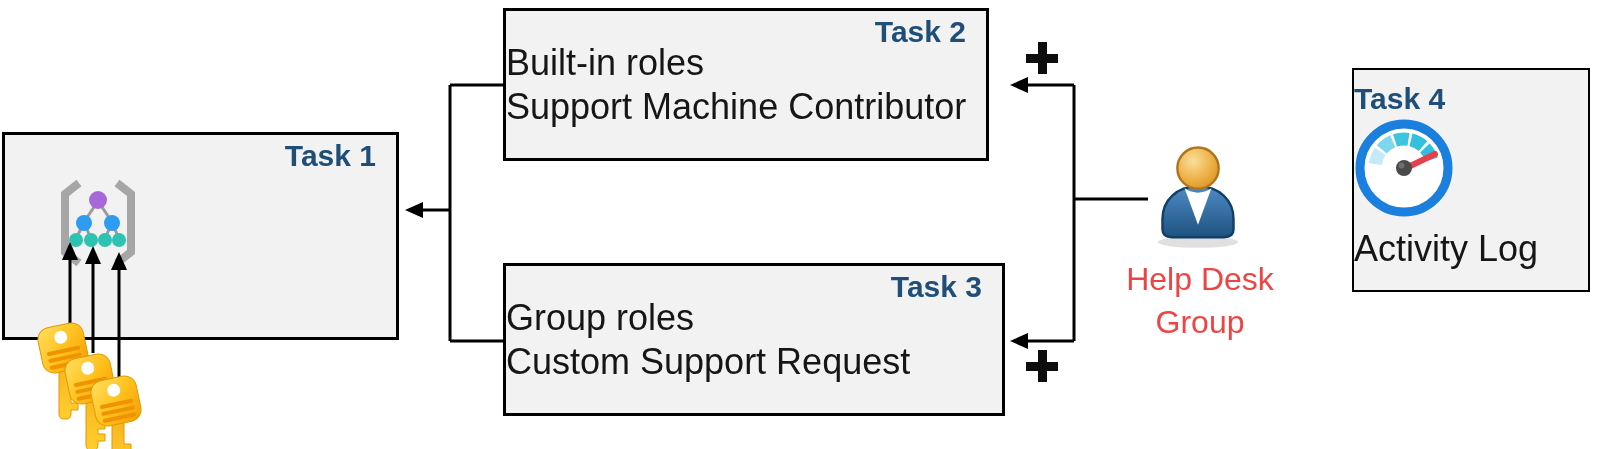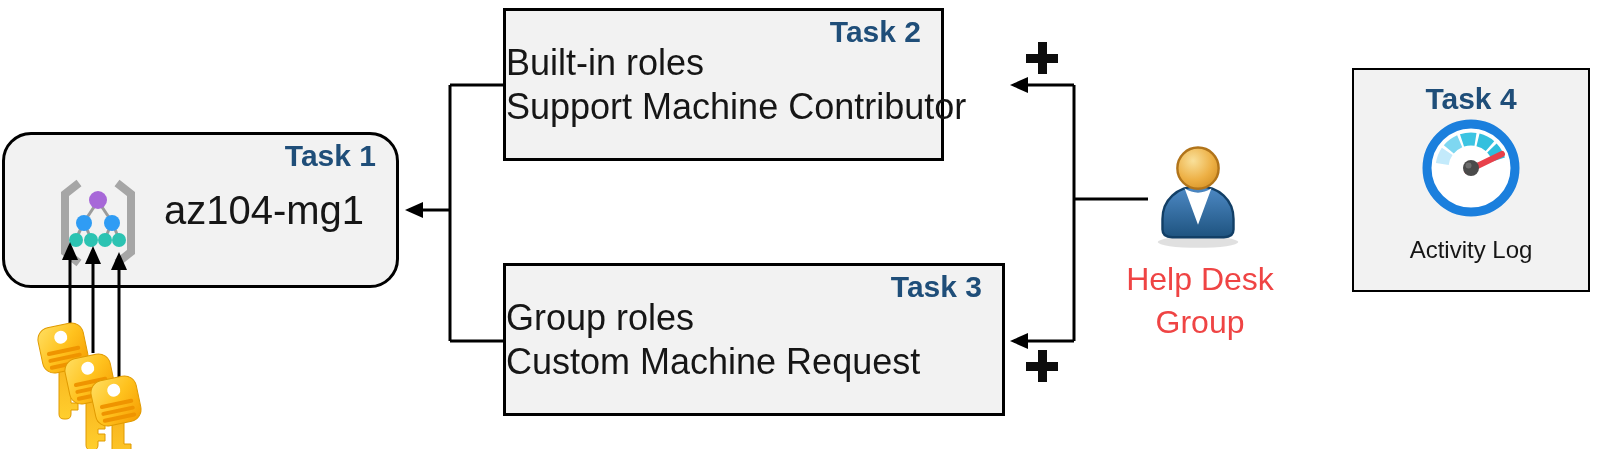--- a/index.html
+++ b/index.html
@@ -4,33 +4,33 @@
 <style>
   html,body{margin:0;padding:0;background:#ffffff;}
   body{font-family:"Liberation Sans", sans-serif;}
   .canvas{position:relative;width:1606px;height:449px;background:#ffffff;overflow:hidden;}
 
   .box{position:absolute;background:#f2f2f2;border:3px solid #000;box-sizing:border-box;}
   .badge{position:absolute;top:4px;right:20px;font-weight:bold;font-size:30px;color:#1f4e79;}
   .lines{position:absolute;inset:0;display:flex;flex-direction:column;align-items:flex-start;justify-content:center;}
   .line{font-size:36px;line-height:44px;color:#161616;white-space:nowrap;}
 
-  .task1{left:2px;top:132px;width:397px;height:156px;border-radius:29px;}
-  .task2{left:503px;top:8px;width:441px;height:153px;}
+  .task1{left:2px;top:132px;width:397px;height:208px;}
+  .task2{left:503px;top:8px;width:486px;height:153px;}
   .task3{left:503px;top:263px;width:502px;height:153px;}
   .task4{left:1352px;top:68px;width:238px;height:224px;border-width:2px;}
 
   .t1-title-wrap{position:absolute;left:135px;right:8px;top:0;bottom:0;display:flex;align-items:center;justify-content:center;}
   .t1-title{font-size:40px;color:#161616;white-space:nowrap;}
   .mg-icon{position:absolute;left:50px;top:42px;}
 
-  .task4 .inner{position:absolute;inset:0;display:flex;flex-direction:column;align-items:center;}
+  .task4 .inner{position:absolute;inset:0;display:flex;flex-direction:column;align-items:flex-start;}
   .t4-badge{position:static;margin-top:12px;}
   .gauge-icon{margin-top:2px;}
-  .t4-caption{font-size:24px;color:#161616;margin-top:18px;white-space:nowrap;}
+  .t4-caption{font-size:36px;color:#161616;margin-top:10px;white-space:nowrap;}
 
   .connectors{position:absolute;left:0;top:0;z-index:5;pointer-events:none;}
 
   .plus{position:absolute;width:32px;height:32px;z-index:6;}
   .plus::before{content:"";position:absolute;left:0;top:12px;width:32px;height:9px;background:#0d0d0d;}
   .plus::after{content:"";position:absolute;left:12px;top:0;width:9px;height:32px;background:#0d0d0d;}
   .plus-top{left:1026px;top:42px;}
   .plus-bottom{left:1026px;top:350px;}
 
   .actor{position:absolute;left:1150px;top:142px;z-index:4;}
@@ -82,38 +82,35 @@
           <line x1="57" y1="45" x2="64" y2="62"></line>
       </g>
       <circle cx="43" cy="23" r="9" fill="#a768d8"></circle>
       <circle cx="29" cy="46" r="8" fill="#2f9cf4"></circle>
         <circle cx="57" cy="46" r="8" fill="#2f9cf4"></circle>
       <circle cx="21" cy="63" r="7" fill="#2cc3b2"></circle>
         <circle cx="36" cy="63" r="7" fill="#2cc3b2"></circle>
       <circle cx="50" cy="63" r="7" fill="#2cc3b2"></circle>
         <circle cx="64" cy="63" r="7" fill="#2cc3b2"></circle>
     </svg>
-    <div class="t1-title-wrap">
-      <span class="t1-title">az104-mg1</span>
-    </div>
   </div>
 
   <div class="box task2">
     <span class="badge">Task 2</span>
     <div class="lines">
       <span class="line">Built-in roles</span>
       <span class="line">Support Machine Contributor</span>
     </div>
   </div>
 
   <div class="box task3">
     <span class="badge">Task 3</span>
     <div class="lines">
       <span class="line">Group roles</span>
-      <span class="line">Custom Machine Request</span>
+      <span class="line">Custom Support Request</span>
     </div>
   </div>
 
   <div class="box task4">
     <div class="inner">
       <span class="badge t4-badge">Task 4</span>
       <svg class="gauge-icon" width="100" height="100" viewBox="0 0 100 100">
         <circle cx="50" cy="50" r="44" fill="#ffffff" stroke="#1b7fdd" stroke-width="9"></circle>
         <g fill="none" stroke-width="13">
           <path d="M21.3 46.0 A29 29 0 0 1 26.2 33.4" stroke="#c3eafb"></path>

